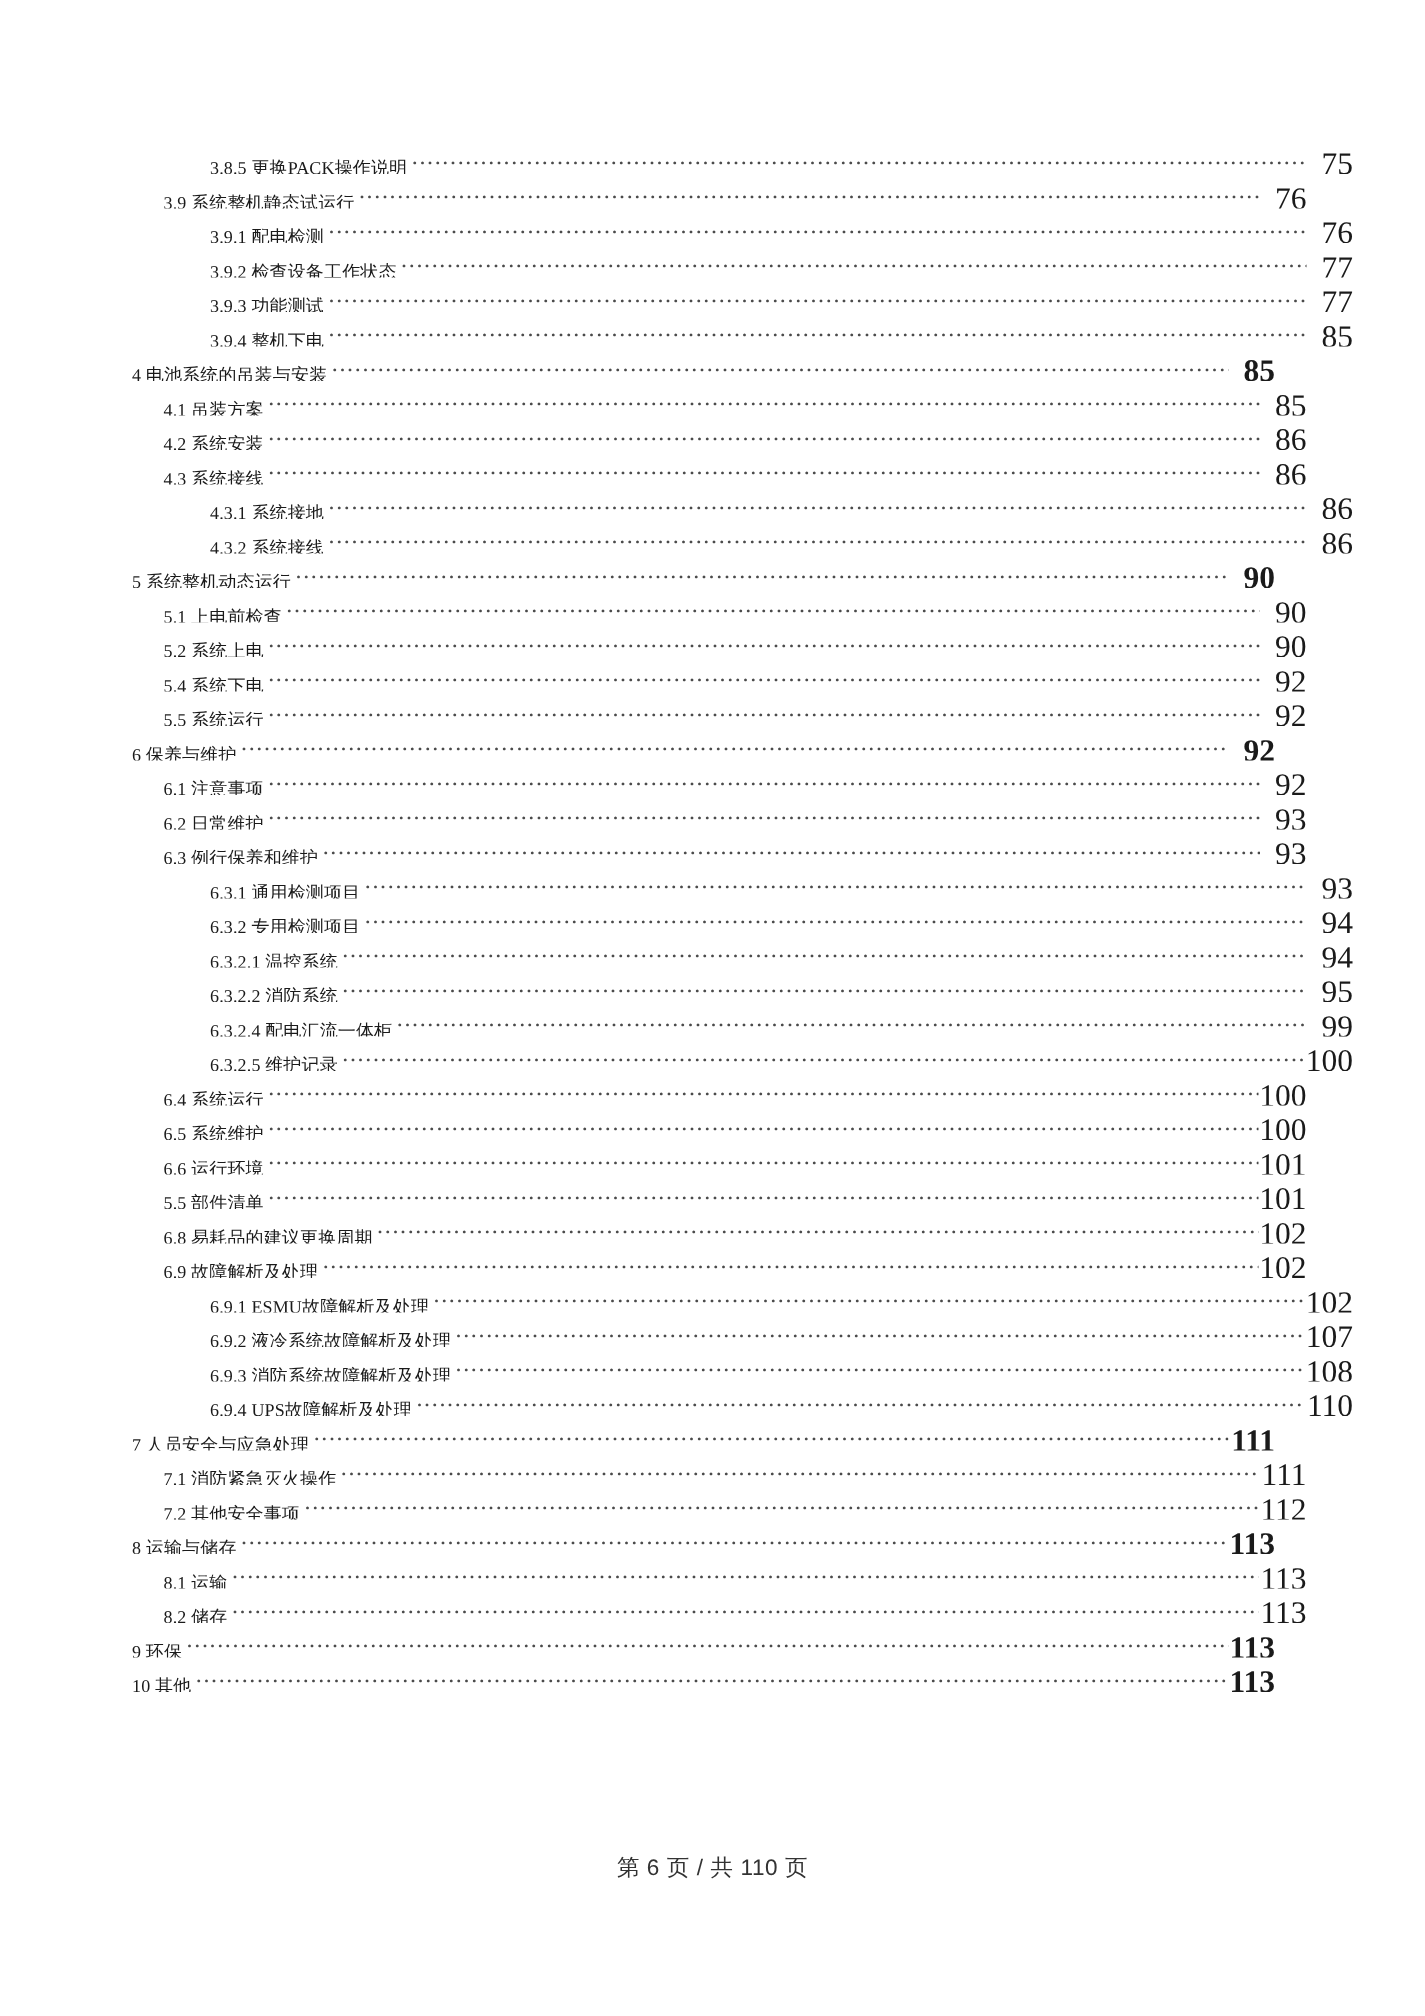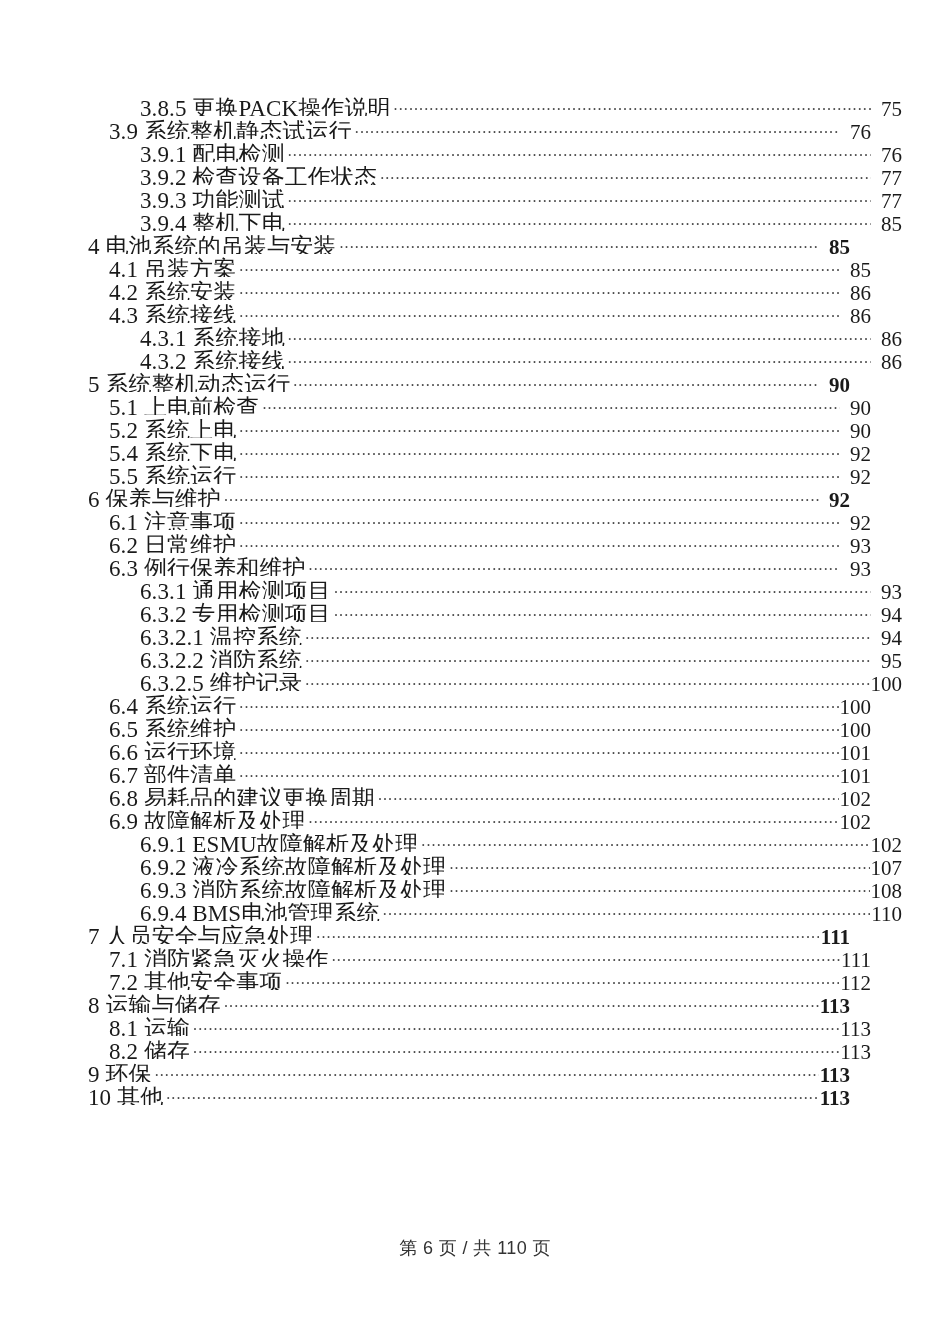--- a/index.html
+++ b/index.html
@@ -38,21 +38,21 @@
     align-items: baseline;
     width: 100%;
     height: 23px;
     line-height: 23px;
     white-space: nowrap;
     overflow: hidden;
   }
 
   .toc-title {
     flex: 0 0 auto;
-    font-size: 23px;
+    font-size: 12px;
     letter-spacing: 0.1px;
     padding-right: 3px;
   }
 
   .toc-leader {
     flex: 1 1 auto;
     overflow: hidden;
     min-width: 10px;
     position: relative;
     height: 23px;
@@ -89,21 +89,21 @@
   .lvl2 .toc-title { font-weight: normal; }
   .lvl3 .toc-title { font-weight: normal; }
 
   #footer {
     position: absolute;
     left: 0;
     top: 1236px;
     width: 950px;
     text-align: center;
     font-family: "Liberation Sans", "DejaVu Sans", sans-serif;
-    font-size: 18px;
+    font-size: 15px;
     color: #333;
     letter-spacing: 0.4px;
   }
 </style>
 </head>
 <body>
 
 <div id="page">
   <div id="toc">
       <div class="toc-row lvl3">
@@ -225,41 +225,46 @@
         <span class="toc-title">6.3.2.1 温控系统</span>
         <span class="toc-leader"></span>
         <span class="toc-page">94</span>
       </div>
       <div class="toc-row lvl3">
         <span class="toc-title">6.3.2.2 消防系统</span>
         <span class="toc-leader"></span>
         <span class="toc-page">95</span>
       </div>
       <div class="toc-row lvl3">
+        <span class="toc-title">6.3.2.4 配电汇流一体柜</span>
+        <span class="toc-leader"></span>
+        <span class="toc-page">99</span>
+      </div>
+      <div class="toc-row lvl3">
         <span class="toc-title">6.3.2.5 维护记录</span>
         <span class="toc-leader"></span>
         <span class="toc-page">100</span>
       </div>
       <div class="toc-row lvl2">
         <span class="toc-title">6.4 系统运行</span>
         <span class="toc-leader"></span>
         <span class="toc-page">100</span>
       </div>
       <div class="toc-row lvl2">
         <span class="toc-title">6.5 系统维护</span>
         <span class="toc-leader"></span>
         <span class="toc-page">100</span>
       </div>
       <div class="toc-row lvl2">
         <span class="toc-title">6.6 运行环境</span>
         <span class="toc-leader"></span>
         <span class="toc-page">101</span>
       </div>
       <div class="toc-row lvl2">
-        <span class="toc-title">6.7 部件清单</span>
+        <span class="toc-title">5.5 部件清单</span>
         <span class="toc-leader"></span>
         <span class="toc-page">101</span>
       </div>
       <div class="toc-row lvl2">
         <span class="toc-title">6.8 易耗品的建议更换周期</span>
         <span class="toc-leader"></span>
         <span class="toc-page">102</span>
       </div>
       <div class="toc-row lvl2">
         <span class="toc-title">6.9 故障解析及处理</span>
@@ -275,21 +280,21 @@
         <span class="toc-title">6.9.2 液冷系统故障解析及处理</span>
         <span class="toc-leader"></span>
         <span class="toc-page">107</span>
       </div>
       <div class="toc-row lvl3">
         <span class="toc-title">6.9.3 消防系统故障解析及处理</span>
         <span class="toc-leader"></span>
         <span class="toc-page">108</span>
       </div>
       <div class="toc-row lvl3">
-        <span class="toc-title">6.9.4 BMS电池管理系统</span>
+        <span class="toc-title">6.9.4 UPS故障解析及处理</span>
         <span class="toc-leader"></span>
         <span class="toc-page">110</span>
       </div>
       <div class="toc-row lvl1">
         <span class="toc-title">7 人员安全与应急处理</span>
         <span class="toc-leader"></span>
         <span class="toc-page">111</span>
       </div>
       <div class="toc-row lvl2">
         <span class="toc-title">7.1 消防紧急灭火操作</span>

